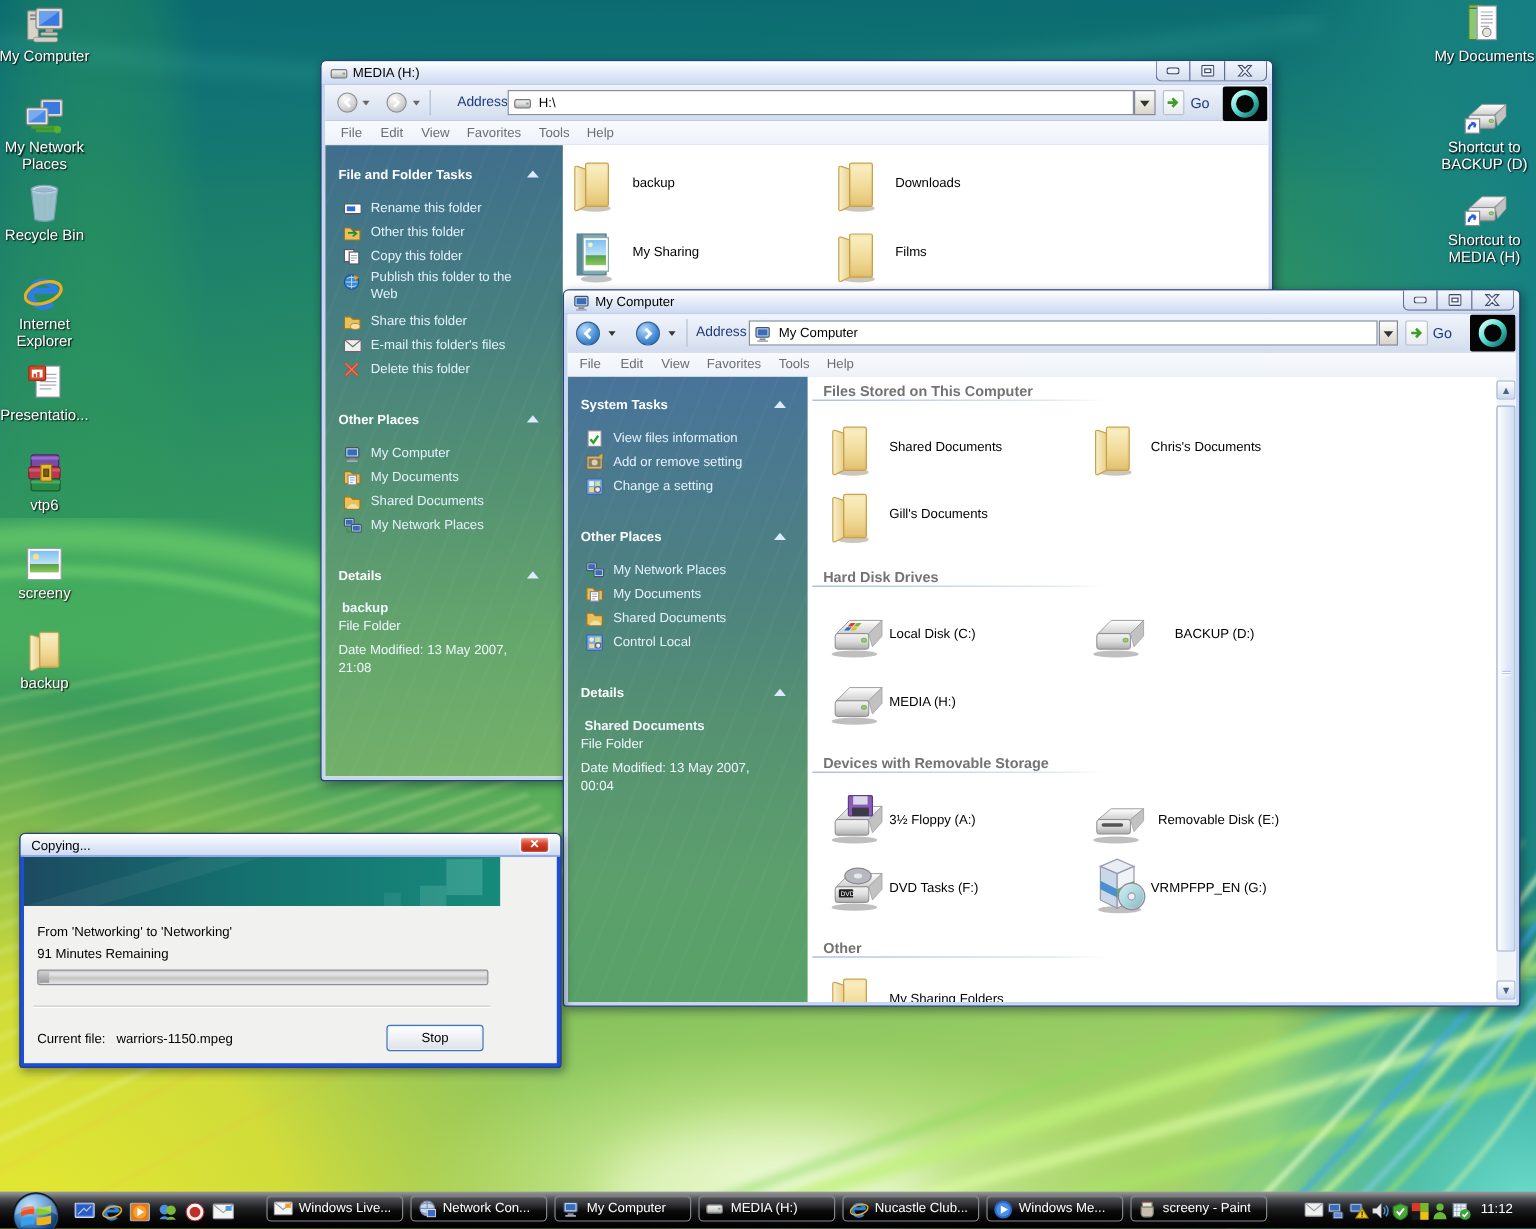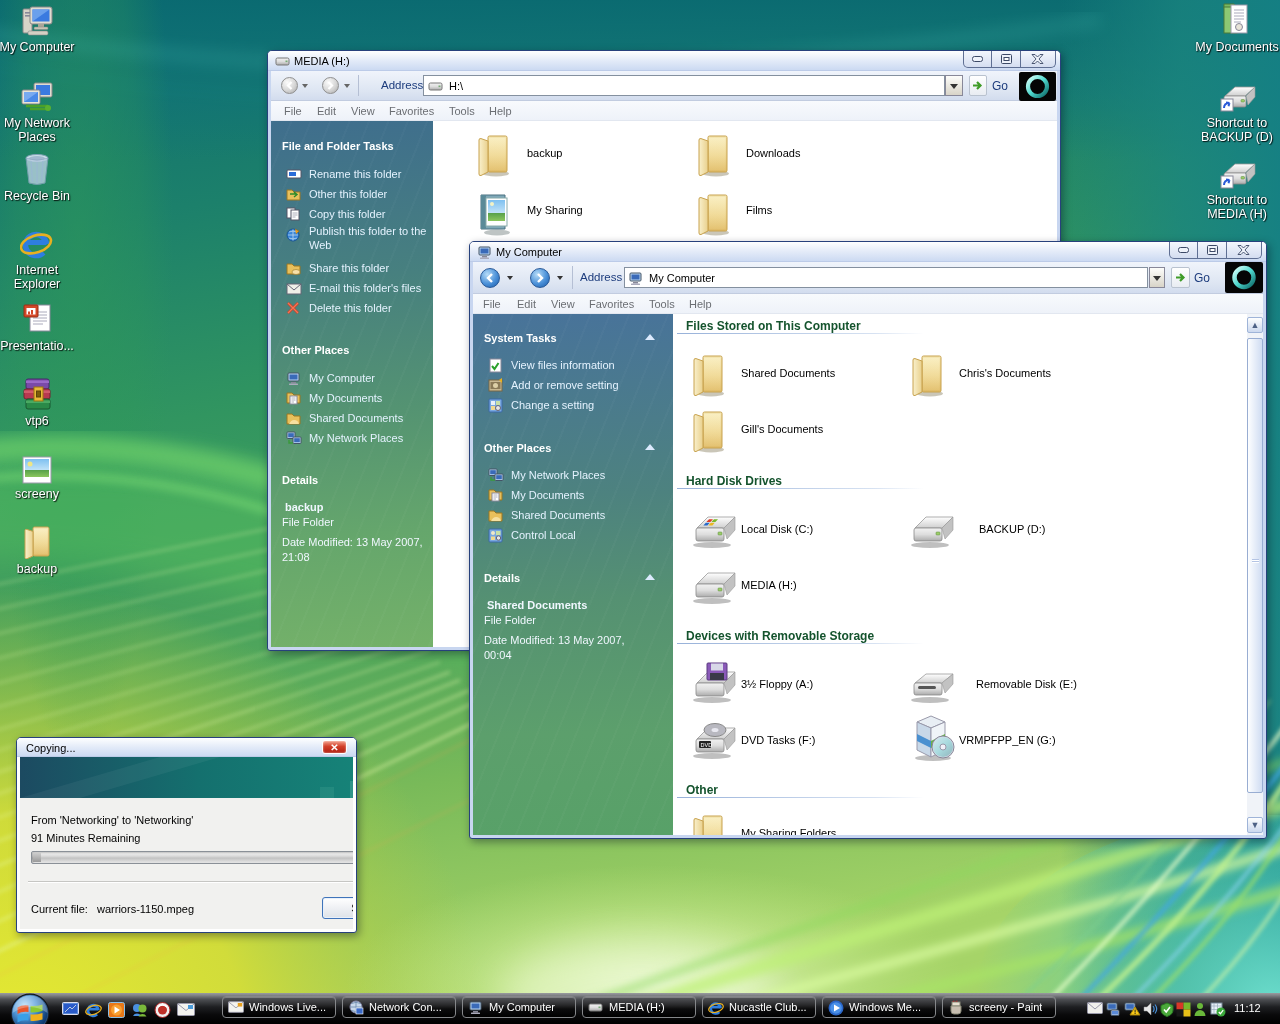--- a/index.html
+++ b/index.html
@@ -33,29 +33,29 @@
 .throb{position:absolute;background:#050505;border-radius:2px}
 
 .tpane{position:absolute;left:0;top:0;bottom:0;overflow:hidden}
 .tpane .streaks{position:absolute;left:0;top:0;right:0;bottom:0;background:repeating-linear-gradient(112deg,rgba(255,255,255,.025) 0 2px,rgba(255,255,255,0) 2px 18px)}
 .tp-h{position:absolute;font-size:11px;font-weight:bold;color:#fff;left:11px}
 .tp-arr{position:absolute;width:0;height:0;border-left:5px solid transparent;border-right:5px solid transparent;border-bottom:6px solid #dceafd}
 .tp-i{position:absolute;font-size:11px;color:#e4f2fe;left:38px;white-space:nowrap}
 .tp-ic{position:absolute;left:15px}
 .tp-d{position:absolute;font-size:11px;color:#f0f7fe;left:11px}
 
-.sechead{position:absolute;font-size:12px;font-weight:bold;color:#14532d;white-space:nowrap}
+.sechead{position:absolute;font-size:12px;font-weight:bold;color:#737373;white-space:nowrap}
 .secline{position:absolute;height:1px;background:linear-gradient(90deg,#97b1d9,#d7e2f2 80%,#fff)}
 .tilelbl{position:absolute;font-size:11px;color:#000;white-space:nowrap}
 
 .sbar{position:absolute;background:#f0f3f8}
 .sbtn{position:absolute;left:0;right:0;height:16px;background:linear-gradient(#fdfefe,#ccd9ef);border:1px solid #9fb4d8;border-radius:2px;color:#4d6185;text-align:center;line-height:14px;font-size:9px}
 .sthumb{position:absolute;left:0;right:0;background:linear-gradient(90deg,#fdfeff,#cfdcf2);border:1px solid #98add2;border-radius:2px}
 
-#dlg{position:absolute;left:16px;top:737px;width:341px;height:196px;background:#ffffff;border:1px solid #27417c;border-radius:5px 5px 3px 3px;box-shadow:2px 3px 8px rgba(0,10,30,.4)}
+#dlg{position:absolute;left:16px;top:694px;width:452px;height:196px;background:#1d4ed8;border:1px solid #27417c;border-radius:5px 5px 3px 3px;box-shadow:2px 3px 8px rgba(0,10,30,.4)}
 #dlg .body{position:absolute;left:3px;right:3px;top:19px;bottom:3px;background:#f1f1ef;overflow:hidden}
 .xbtn{position:absolute;top:2px;right:9px;width:25px;height:14px;border-radius:3px;background:linear-gradient(#f3a08c,#d2402a 45%,#b01e10);border:1px solid #fff;color:#fff;font-size:10px;font-weight:bold;text-align:center;line-height:13px;box-shadow:inset 0 0 2px rgba(255,255,255,.7)}
 .dtext{position:absolute;font-size:11px;color:#000}
 
 #taskbar{position:absolute;left:0;top:993px;width:1280px;height:31px;background:linear-gradient(#9a9ca0 0%,#7e8084 8%,#4e5054 20%,#1e1f22 45%,#0a0a0b 70%,#000 100%)}
 .tbtn{position:absolute;top:3px;height:22px;width:114px;border-radius:4px;border:1px solid #85878a;background:linear-gradient(#56585c,#29292b 40%,#0c0c0d 60%,#000);box-shadow:inset 0 1px 0 rgba(255,255,255,.25);color:#fff;font-size:11px}
 .tbtn .bic{position:absolute;left:5px;top:3px}
 .tbtn .btx{position:absolute;left:26px;top:4px;white-space:nowrap;overflow:hidden;max-width:84px}
 .qico{position:absolute;top:9px}
 .trico{position:absolute;top:9px}
@@ -394,21 +394,21 @@
   </div>
   <div class="menubar" style="top:30px;height:20px">
    <span style="left:13px">File</span>
         <span style="left:46px">Edit</span>
         <span style="left:80px">View</span>
         <span style="left:118px">Favorites</span>
         <span style="left:178px">Tools</span>
         <span style="left:218px">Help</span>
   </div>
   <div style="position:absolute;left:0;right:0;top:50px;bottom:0;background:#fff">
-   <div class="tpane" style="width:162px;background:linear-gradient(176deg,#3f6e8d 0%,#47807f 30%,#549372 55%,#65a66c 78%,#74b169 100%)">
+   <div class="tpane" style="width:198px;background:linear-gradient(176deg,#3f6e8d 0%,#47807f 30%,#549372 55%,#65a66c 78%,#74b169 100%)">
     <div class="streaks"></div>
     <div class="tp-h" style="top:19px">File and Folder Tasks</div>
     <div class="tp-arr" style="left:168px;top:21px"></div>
     <div class="tp-ic" style="top:46px"><svg width="16" height="14" viewBox="0 0 16 14">
               <rect x="1" y="3" width="14" height="8" rx="1" fill="#fff" stroke="#556"></rect>
               <rect x="3" y="5" width="7" height="4" fill="#2a6cd8"></rect>
             </svg></div>
     <div class="tp-i" style="top:47px">Rename this folder</div>
     <div class="tp-ic" style="top:66px"><svg width="15" height="14" viewBox="0 0 15 14">
               <path d="M1,3 h5 l2,2 h6 v8 H1 z" fill="#e8c05c" stroke="#997722"></path>
@@ -706,21 +706,21 @@
           </g>
         </svg>
    <div class="tilelbl" style="left:268px;top:364px">3½ Floppy (A:)</div>
    <svg style="position:absolute;left:434px;top:348px" width="48" height="42" viewBox="0 0 48 42">
           <ellipse cx="23" cy="38" rx="19" ry="3" fill="rgba(0,0,0,0.25)"></ellipse>
           <polygon points="8,21 19,12 46,12 35,21" fill="url(#hdtop)" stroke="#999" stroke-width="0.8"></polygon>
           <rect x="7" y="21" width="28" height="12" rx="2" fill="url(#hdfront)" stroke="#888" stroke-width="0.8"></rect>
           <polygon points="35,21 46,12 46,22 38,31" fill="#c2c2c2" stroke="#999" stroke-width="0.6"></polygon>
           <rect x="11" y="24" width="18" height="3" rx="1.5" fill="#555"></rect>
         </svg>
-   <div class="tilelbl" style="left:503px;top:364px">Removable Disk (E:)</div>
+   <div class="tilelbl" style="left:492px;top:364px">Removable Disk (E:)</div>
    <svg style="position:absolute;left:216px;top:404px" width="48" height="42" viewBox="0 0 48 42">
           <ellipse cx="23" cy="38" rx="19" ry="3" fill="rgba(0,0,0,0.25)"></ellipse>
           <polygon points="8,21 19,10 46,10 35,21" fill="url(#hdtop)" stroke="#999" stroke-width="0.8"></polygon>
           <rect x="7" y="21" width="28" height="13" rx="2" fill="url(#hdfront)" stroke="#888" stroke-width="0.8"></rect>
           <polygon points="35,21 46,10 46,23 38,32" fill="#c2c2c2" stroke="#999" stroke-width="0.6"></polygon>
           <ellipse cx="26" cy="12" rx="11" ry="6.5" fill="#b8b8c0" stroke="#888"></ellipse>
           <ellipse cx="26" cy="12" rx="3.5" ry="2" fill="#e8e8f0"></ellipse>
           <rect x="10" y="23" width="12" height="7" rx="1" fill="#222"></rect>
           <text x="11.5" y="29" font-size="5.5" fill="#fff" font-family="Liberation Sans">DVD</text>
         </svg>

